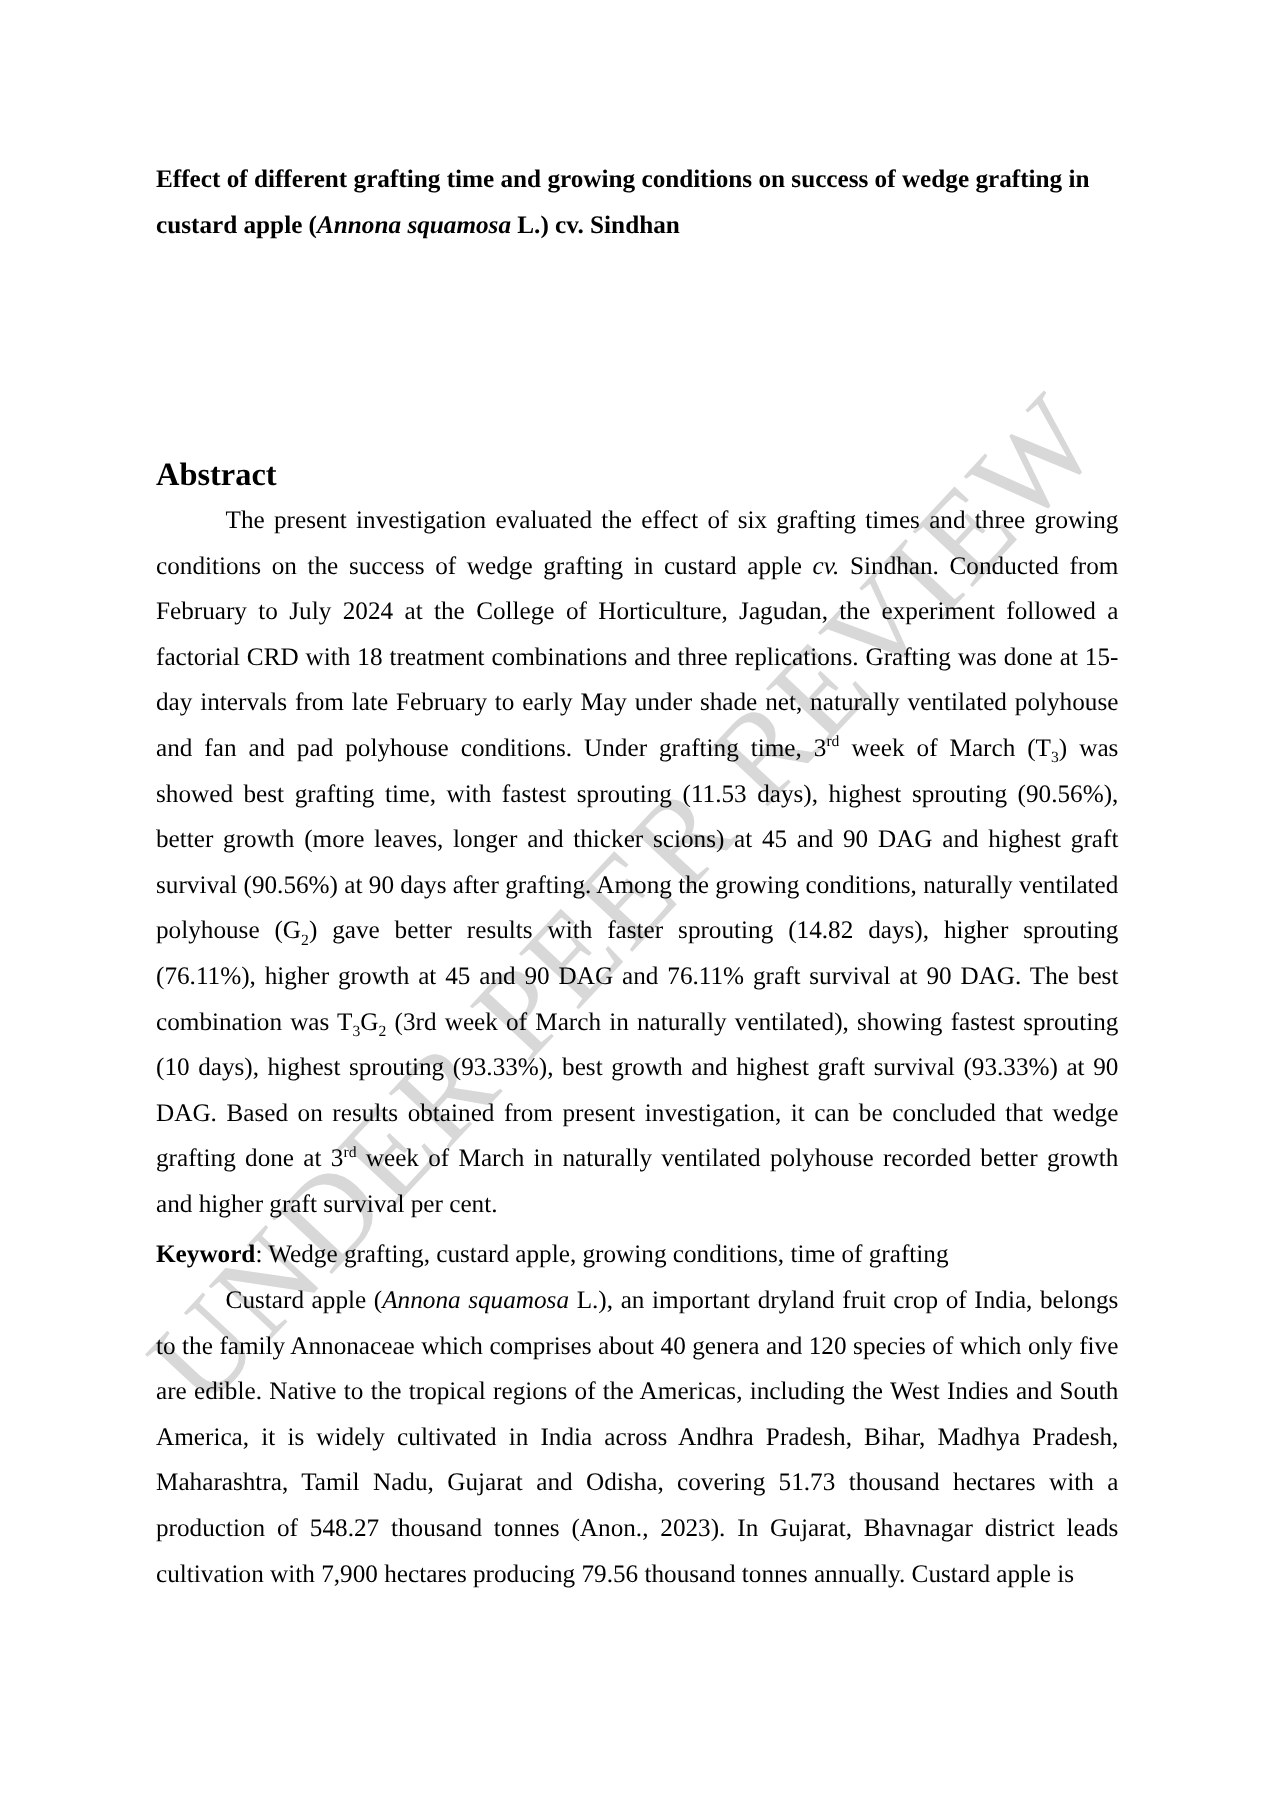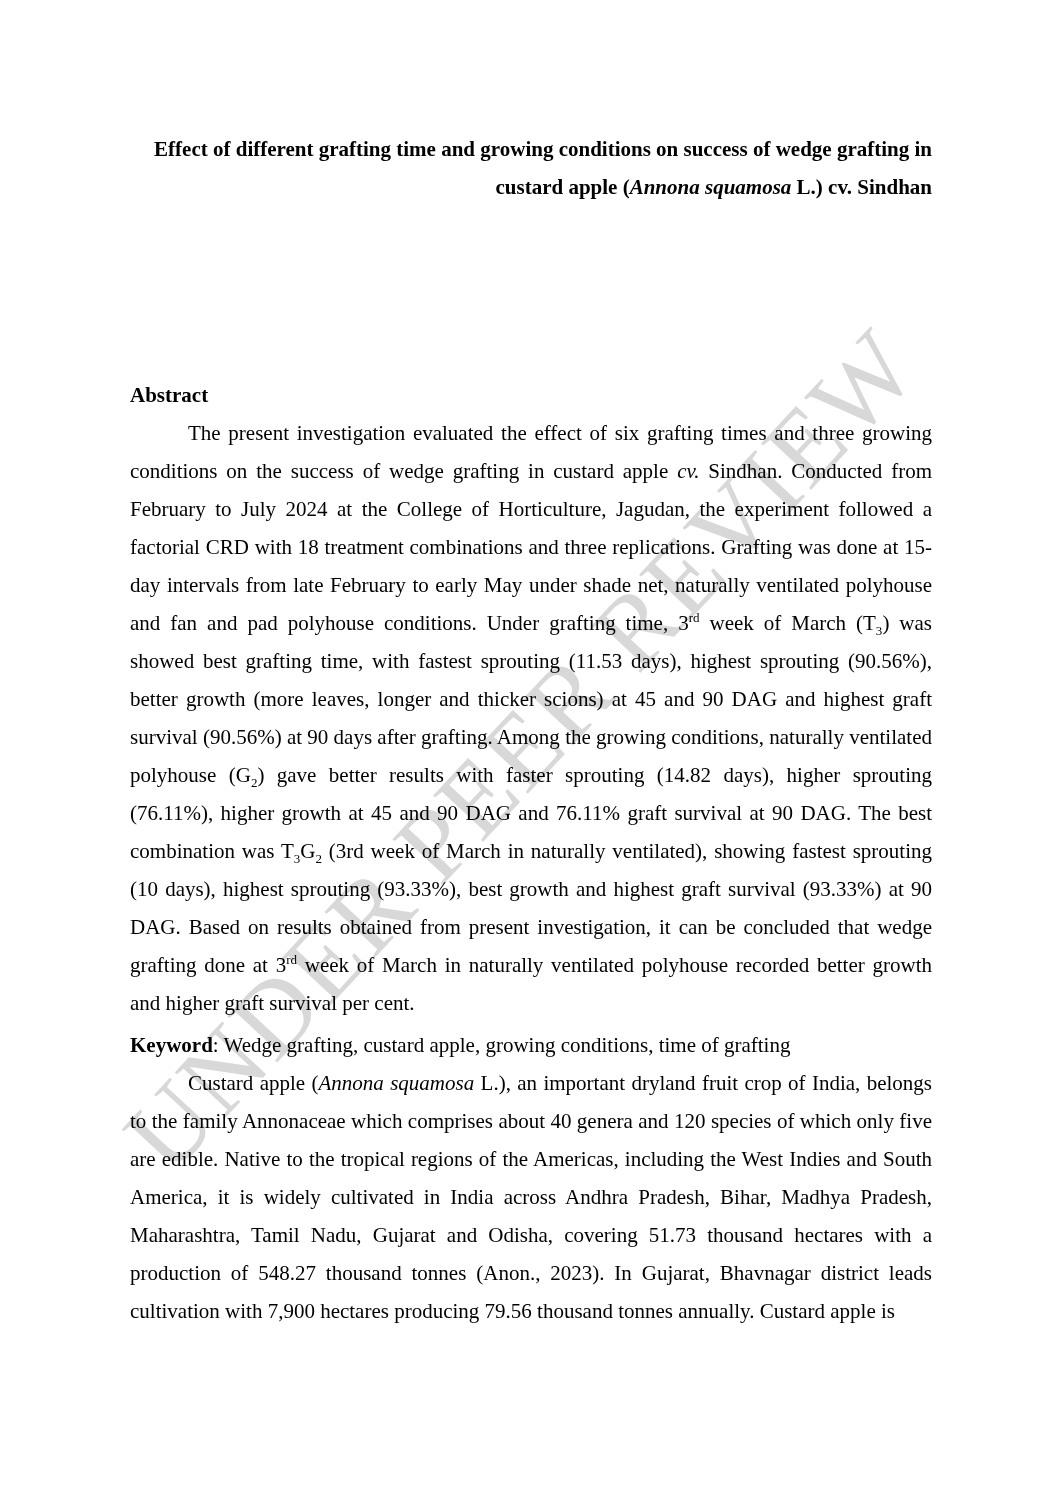--- a/index.html
+++ b/index.html
@@ -27,28 +27,28 @@
   }
   .content {
     position: relative;
     z-index: 1;
     margin: 0 126px 0 130px; 
     font-size: 21px;
     line-height: 38px;
   }
   .title {
     margin-top: 130px;
-    text-align: right;
+    text-align: left;
     font-weight: bold;
     font-size: 21px;
     line-height: 38px;
   }
   .section-heading {
     font-weight: bold;
-    font-size: 21px;
+    font-size: 27px;
     line-height: 38px;
   }
   .abstract-heading { margin-top: 170px; }
   .intro-heading { margin-top: 18px; }
   .para {
     text-align: justify;
     text-indent: 58px;
     margin: 0;
   }
   .keyword-line {

